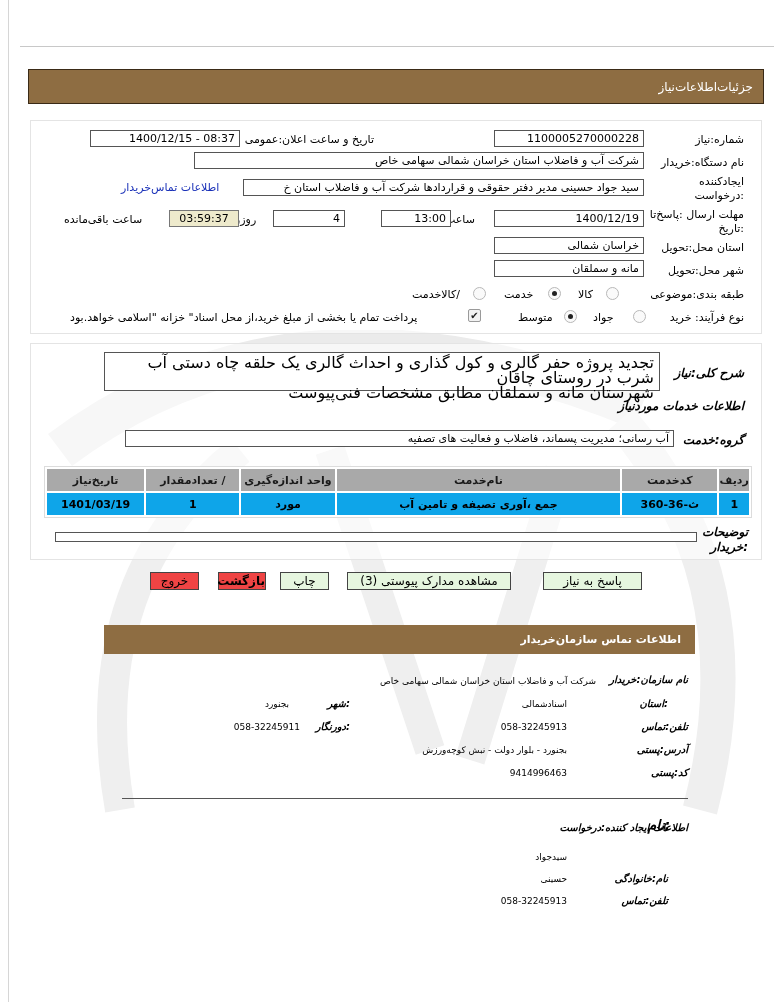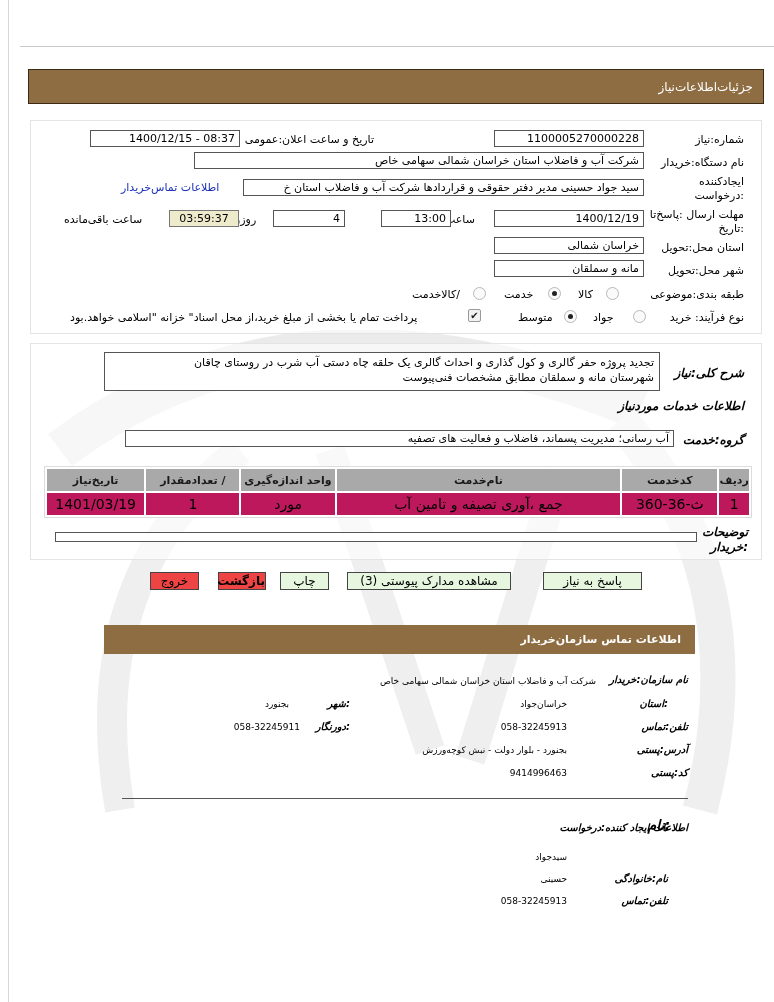--- a/index.html
+++ b/index.html
@@ -18,25 +18,25 @@
   .fld { position: absolute; border: 1px solid #555; background: #fff; height: 17px; font-size: 11px; line-height: 15px; padding: 0 4px; white-space: nowrap; overflow: hidden; margin-left: 11px; }
   .fld.ltr { direction: ltr; text-align: right; }
   .fld.timer { background: #eeeacc; border-color: #777; text-align: center; direction: ltr; }
   .link { position: absolute; color: #1a31b8; font-size: 11px; white-space: nowrap; }
 
   .radio { position: absolute; width: 13px; height: 13px; border-radius: 50%; border: 1px solid #b8b8b8; background: #fafafa; }
   .radio.on::after { content: ""; position: absolute; left: 3px; top: 3px; width: 5px; height: 5px; border-radius: 50%; background: #222; }
   .check { position: absolute; width: 13px; height: 13px; border: 1px solid #9a9a9a; background: #f2f2f2; border-radius: 2px; font-size: 10px; line-height: 11px; text-align: center; color: #222; }
 
   .bold { font-weight: bold; font-style: italic; }
-  .desc-box { position: absolute; border: 1px solid #555; background: #fff; font-size: 11px; line-height: 15px; padding: 2px 5px; text-align: right; }
+  .desc-box { position: absolute; border: 1px solid #555; background: #fff; font-size: 16px; line-height: 15px; padding: 2px 5px; text-align: right; }
 
   table.svc { position: absolute; border-collapse: separate; border-spacing: 2px; border: 1px solid #dcdcdc; background: #fff; direction: rtl; }
   table.svc th { background: #a9a9a9; color: #1a1a1a; font-weight: bold; font-size: 11px; height: 22px; text-align: center; }
-  table.svc td { background: #be185d; font-size: 14px; height: 22px; text-align: center; }
+  table.svc td { background: #0ea5e9; font-size: 11px; height: 22px; text-align: center; font-weight: bold; }
 
   .btn { position: absolute; height: 18px; border: 1px solid #444; font-size: 12px; line-height: 16px; text-align: center; cursor: pointer; }
   .btn.green { background: #e6f6df; }
   .btn.pink { background: #ef4444; }
 
   .contact-head { position: absolute; left: 104px; top: 625px; width: 591px; height: 29px; background: #8e6d42; color: #fff; font-weight: bold; font-size: 11px; padding-right: 14px; line-height: 29px; }
   .small { font-size: 9px; }
   .hr2 { position: absolute; left: 122px; top: 798px; width: 566px; height: 1px; background: #555; }
 </style>
 </head>
@@ -151,21 +151,21 @@
 <div class="btn green" style="left:280px; top:572px; width:49px;">چاپ</div>
 <div class="btn pink" style="left:218px; top:572px; width:48px;font-weight:bold;">بازگشت</div>
 <div class="btn pink" style="left:150px; top:572px; width:49px;">خروج</div>
 
 <div class="contact-head">اطلاعات  تماس سازمان‌خریدار</div>
 
 <span class="lbl bold" style="right:86px; top:673px; font-size:10px;">نام سازمان:خریدار</span>
 <span class="lbl small" style="right:178px; top:675px;">شرکت آب و فاضلاب استان خراسان شمالی   سهامی خاص</span>
 
 <span class="lbl bold" style="right:106px; top:697px; font-size:10px;">:استان</span>
-<span class="lbl small" style="right:207px; top:698px;">خراسان‌جواد</span>
+<span class="lbl small" style="right:207px; top:698px;">اسناد‌شمالی</span>
 <span class="lbl bold" style="right:424px; top:697px; font-size:10px;margin-left:28px;">:شهر</span>
 <span class="lbl small" style="right:485px; top:698px;">بجنورد</span>
 
 <span class="lbl bold" style="right:86px; top:720px; font-size:10px;">تلفن:تماس</span>
 <span class="lbl small" style="right:207px; top:721px;">058-32245913</span>
 <span class="lbl bold" style="right:424px; top:720px; font-size:10px;">:دورنگار</span>
 <span class="lbl small" style="right:474px; top:721px;">058-32245911</span>
 
 <span class="lbl bold" style="right:86px; top:743px; font-size:10px;">آدرس:پستی</span>
 <span class="lbl small" style="right:207px; top:744px;">بجنورد - بلوار دولت - نبش  کوچه‌ورزش</span>

